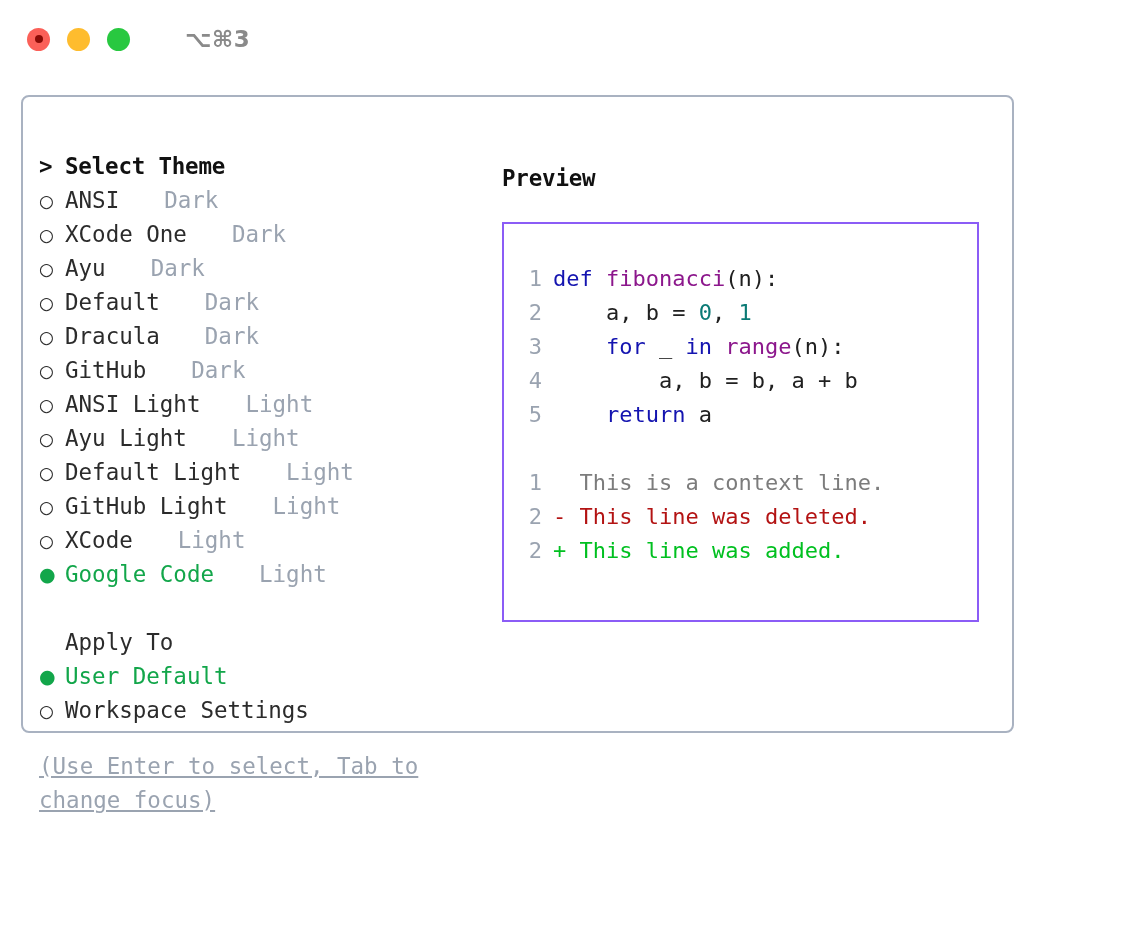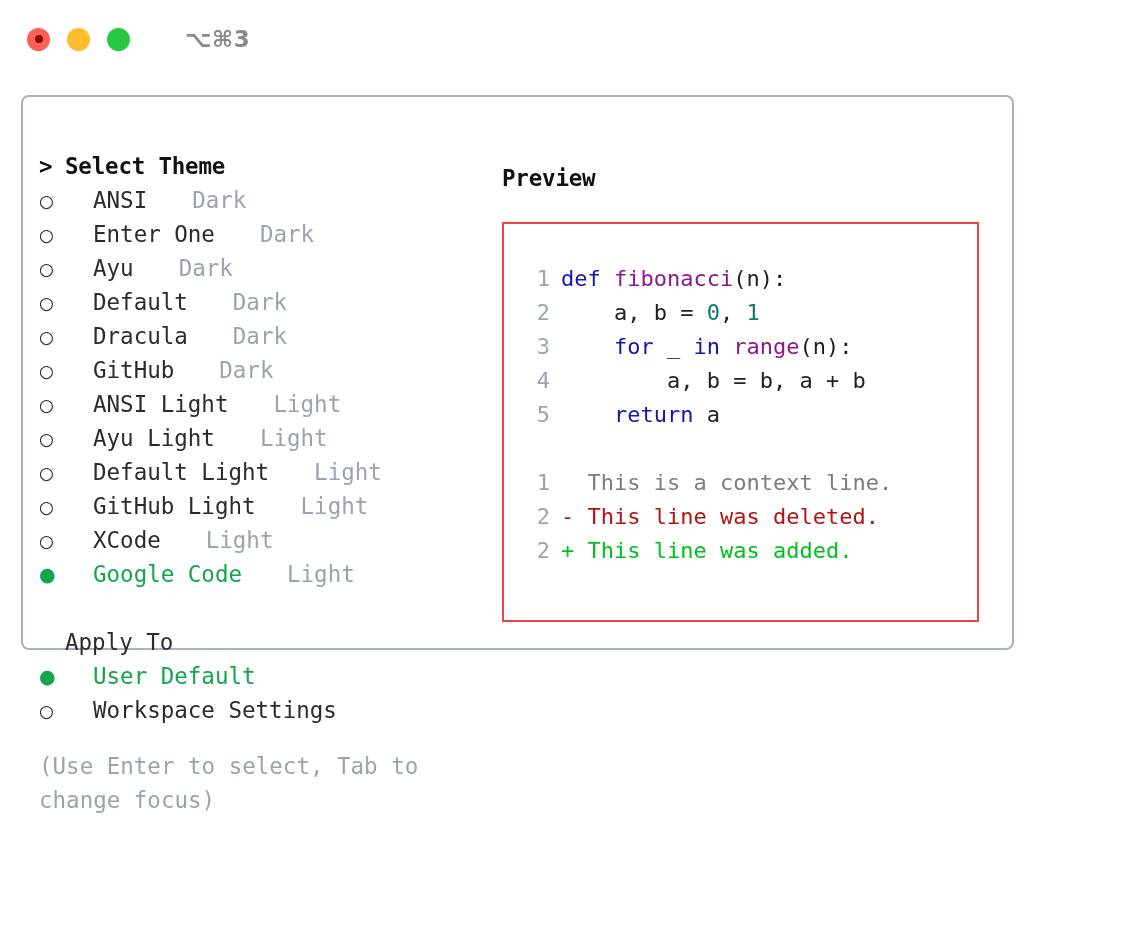--- a/index.html
+++ b/index.html
@@ -67,21 +67,21 @@
     color: #8a8a8a;
     letter-spacing: 0.5px;
   }
 
   
   .window {
     position: absolute;
     left: 21px;
     top: 95px;
     width: 993px;
-    height: 555px;
+    height: 638px;
     border: 2px solid #a9b2c1;
     border-radius: 8px;
     box-sizing: border-box;
     background: #ffffff;
   }
 
   .columns {
     position: absolute;
     left: 0; top: 0;
     width: 100%;
@@ -121,61 +121,62 @@
     color: #2b2b2b;
     font-family: "DejaVu Sans", "Liberation Sans", sans-serif;
     font-size: 17px;
     vertical-align: 1px;
   }
   .marker.on {
     color: #12a64a;
     font-size: 19px;
   }
 
-  .item-name  { color: #2b2b2b; margin-left: 28px; }
+  .item-name  { color: #2b2b2b; }
   .item-name.sel { color: #12a64a; }
   .item-tag   { color: #9aa3b0; padding-left: 9px; margin-left: 36px; }
 
   .group-header {
     color: #2b2b2b;
     padding-left: 26px;
   }
 
   .spacer-row { height: 34px; }
 
   .hint {
     margin-top: 22px;
     font-size: 22.5px;
     line-height: 34px;
     color: #9aa3b0;
     width: 420px;
+    text-decoration: underline;
   }
 
   
   .right-col {
     position: absolute;
     left: 479px;
     top: 64px;
     width: 495px;
   }
   .preview-title {
     font-size: 22.5px;
     font-weight: bold;
     color: #111111;
     line-height: 34px;
     letter-spacing: -0.2px;
   }
   .preview-box {
     margin-top: 27px;
     width: 477px;
     height: 400px;
-    border: 2px solid #ef4444;
-    box-sizing: border-box;
-    background: #ffffff;
-    padding: 38px 0 0 22px;
+    border: 2px solid #8b5cf6;
+    box-sizing: border-box;
+    background: #ffffff;
+    padding: 38px 0 0 14px;
   }
   .code-line {
     font-size: 22px;
     line-height: 34px;
     white-space: pre;
     color: #202020;
   }
   .gutter {
     display: inline-block;
     width: 24px;
@@ -210,21 +211,21 @@
     <div class="columns">
 
       <div class="left-col">
 
         <div class="row heading">
           <span class="caret">&gt;</span><span>Select Theme</span>
         </div>
 
         <div id="theme-list">
             <div class="row"><span class="marker">○</span><span class="item-name">ANSI</span><span class="item-tag">Dark</span></div>
-            <div class="row"><span class="marker">○</span><span class="item-name">Enter One</span><span class="item-tag">Dark</span></div>
+            <div class="row"><span class="marker">○</span><span class="item-name">XCode One</span><span class="item-tag">Dark</span></div>
             <div class="row"><span class="marker">○</span><span class="item-name">Ayu</span><span class="item-tag">Dark</span></div>
             <div class="row"><span class="marker">○</span><span class="item-name">Default</span><span class="item-tag">Dark</span></div>
             <div class="row"><span class="marker">○</span><span class="item-name">Dracula</span><span class="item-tag">Dark</span></div>
             <div class="row"><span class="marker">○</span><span class="item-name">GitHub</span><span class="item-tag">Dark</span></div>
             <div class="row"><span class="marker">○</span><span class="item-name">ANSI Light</span><span class="item-tag">Light</span></div>
             <div class="row"><span class="marker">○</span><span class="item-name">Ayu Light</span><span class="item-tag">Light</span></div>
             <div class="row"><span class="marker">○</span><span class="item-name">Default Light</span><span class="item-tag">Light</span></div>
             <div class="row"><span class="marker">○</span><span class="item-name">GitHub Light</span><span class="item-tag">Light</span></div>
             <div class="row"><span class="marker">○</span><span class="item-name">XCode</span><span class="item-tag">Light</span></div>
             <div class="row"><span class="marker on">●</span><span class="item-name sel">Google Code</span><span class="item-tag">Light</span></div>

